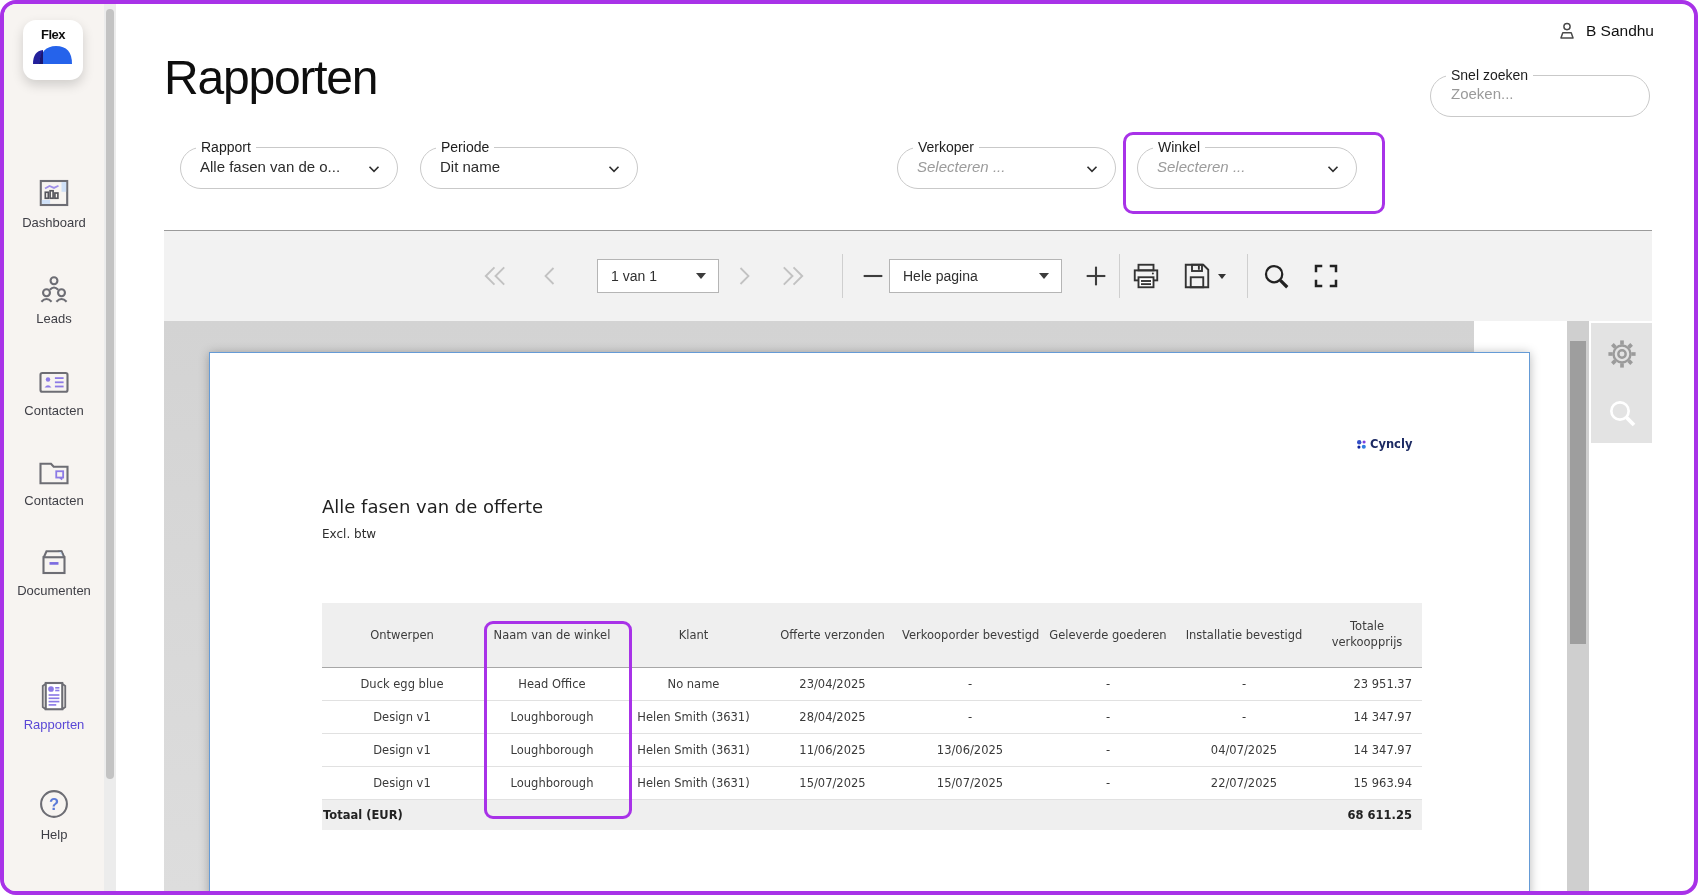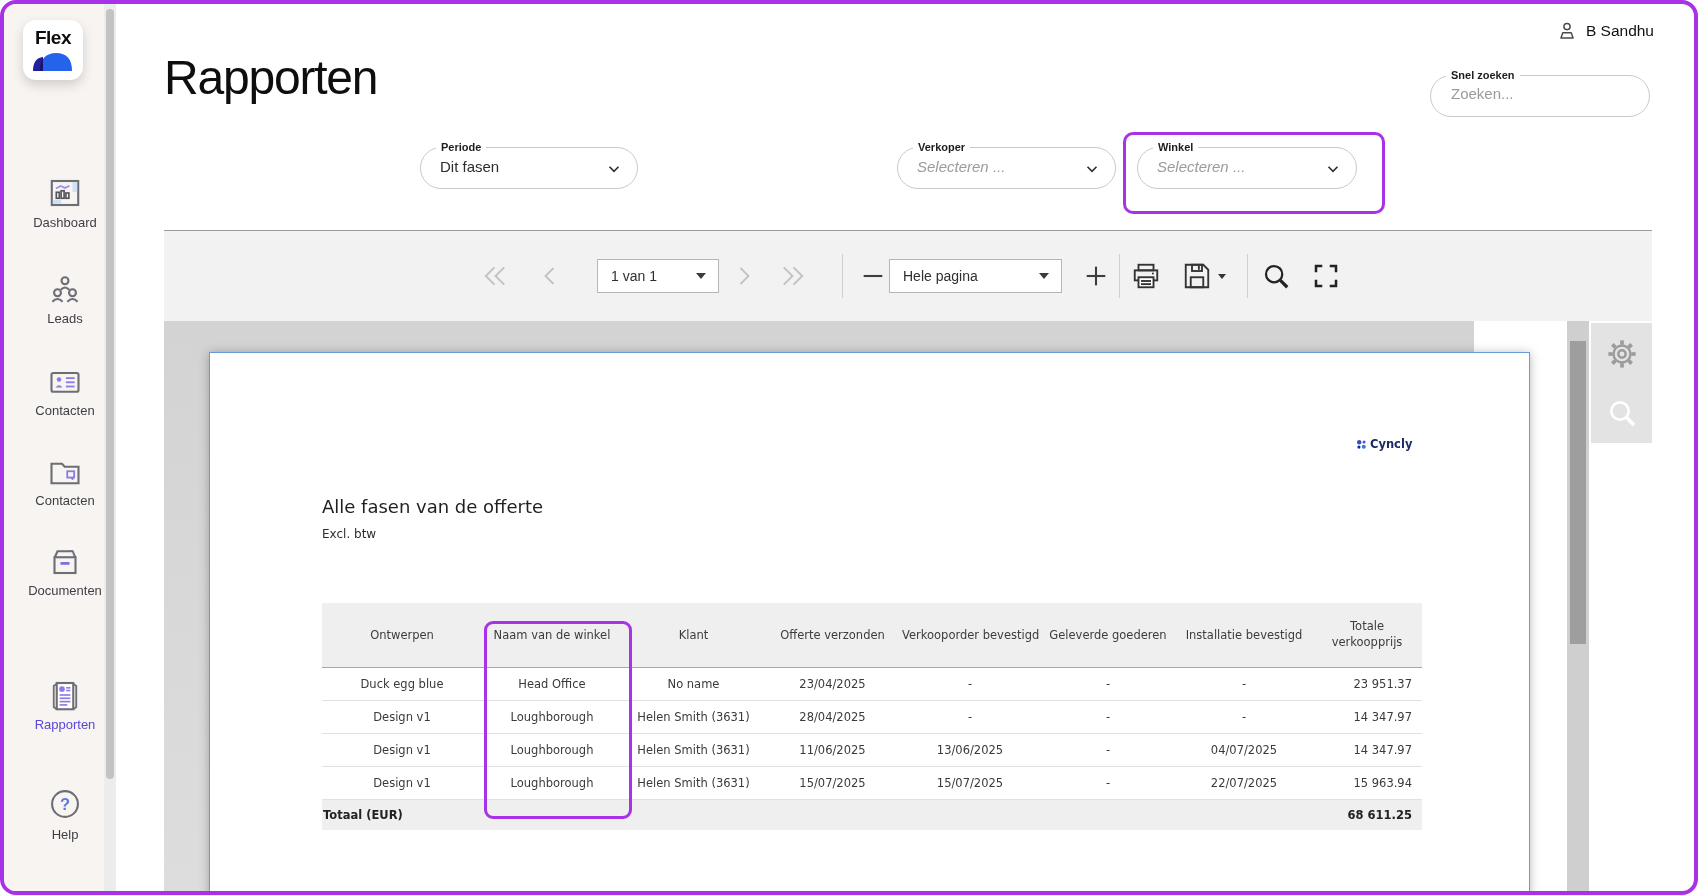--- a/index.html
+++ b/index.html
@@ -5,33 +5,33 @@
   html,body{margin:0;padding:0;background:#ffffff;}
   .app{
     position:relative;width:1698px;height:895px;box-sizing:border-box;
     background:#ffffff;border:4px solid #a832e8;border-radius:16px;overflow:hidden;
     font-family:"Liberation Sans",sans-serif;color:#1c1c1c;
   }
   
   .sidebar{position:absolute;left:0;top:0;width:100px;height:100%;background:#f7f4f1;}
   .logo-card{position:absolute;left:19px;top:16px;width:60px;height:60px;background:#fff;
     border-radius:13px;box-shadow:0 5px 12px rgba(0,0,0,.16);text-align:center;cursor:pointer;}
-  .logo-card .logo-text{font-size:19px;font-weight:700;letter-spacing:-.5px;color:#0d0d0d;margin-top:7px;}
+  .logo-card .logo-text{font-size:13px;font-weight:700;letter-spacing:-.5px;color:#0d0d0d;margin-top:7px;}
   .logo-card svg{display:block;margin:2px auto 0;}
-  .nav-item{position:absolute;left:0;width:100px;text-align:center;font-size:13px;color:#3e3e45;cursor:pointer;margin-left:11px;}
+  .nav-item{position:absolute;left:0;width:100px;text-align:center;font-size:13px;color:#3e3e45;cursor:pointer;}
   .nav-item .nav-label{display:block;margin-top:5px;}
   .nav-item.active{color:#5a48d6;}
   .nav-item svg{display:block;margin:0 auto;}
   .sidebar-scroll{position:absolute;left:100px;top:0;width:12px;height:100%;background:#ececec;}
   .sidebar-scroll .thumb{position:absolute;left:2px;top:5px;width:8px;height:770px;background:#c3c3c3;border-radius:5px;}
   
   .user-chip{position:absolute;top:16px;right:40px;display:flex;align-items:center;gap:8px;font-size:15.5px;color:#101010;cursor:pointer;}
   .page-title{position:absolute;left:160px;top:46px;margin:0;font-size:48px;font-weight:500;letter-spacing:-1.2px;color:#0e0e0e;}
   .pill{position:absolute;box-sizing:border-box;height:42px;border:1.5px solid #c9c9c9;border-radius:22px;background:#fff;}
-  .pill .pill-label{position:absolute;top:-9px;left:15px;background:#fff;padding:0 5px;font-size:11px;font-weight:700;color:#1d1d1d;border-radius:5px;line-height:16px;}
+  .pill .pill-label{position:absolute;top:-9px;left:15px;background:#fff;padding:0 5px;font-size:14px;font-weight:400;color:#1d1d1d;border-radius:5px;line-height:16px;}
   .pill .pill-value{position:absolute;left:19px;top:10px;font-size:15px;color:#2c2c2c;white-space:nowrap;}
   .pill .pill-placeholder{font-style:italic;color:#9b9b9b;}
   .pill .chev{position:absolute;right:14px;top:12px;}
   .pill.disabled{background:#ededed;border-color:#e2e2e2;}
   .pill.disabled .pill-label{color:#9f9f9f;background:#e5e5e5;}
   .pill.disabled .pill-value{color:#ababab;}
   .search-pill{top:71px;left:1426px;width:220px;}
   .search-pill input{position:absolute;left:18px;top:8px;width:170px;border:none;outline:none;font-size:15px;color:#2c2c2c;background:transparent;font-family:"Liberation Sans",sans-serif;}
   .search-pill input::placeholder{color:#9a9a9a;opacity:1;}
   .annotation{position:absolute;border:3px solid #a832e8;border-radius:10px;pointer-events:none;}
@@ -175,23 +175,30 @@
     <span>B Sandhu</span>
   </div>
 
   <h1 class="page-title">Rapporten</h1>
 
   <div class="pill search-pill">
     <span class="pill-label">Snel zoeken</span>
     <input type="text" placeholder="Zoeken..." style="">
   </div>
 
+  <div class="pill" style="left:176px;top:143px;width:218px">
+    <span class="pill-label">Rapport</span>
+    <span class="pill-value">Alle fasen van de o...</span>
+    <svg class="chev" width="18" height="18" viewBox="0 0 24 24" fill="none" stroke="#2f2f2f" stroke-width="2.2">
+        <polyline points="6,9 12,15 18,9"></polyline>
+      </svg>
+  </div>
   <div class="pill" style="left:416px;top:143px;width:218px">
     <span class="pill-label">Periode</span>
-    <span class="pill-value">Dit fasen</span>
+    <span class="pill-value">Dit name</span>
     <svg class="chev" width="18" height="18" viewBox="0 0 24 24" fill="none" stroke="#2f2f2f" stroke-width="2.2">
         <polyline points="6,9 12,15 18,9"></polyline>
       </svg>
   </div>
   <div class="pill" style="left:893px;top:143px;width:219px">
     <span class="pill-label">Verkoper</span>
     <span class="pill-value pill-placeholder">Selecteren ...</span>
     <svg class="chev" width="18" height="18" viewBox="0 0 24 24" fill="none" stroke="#2f2f2f" stroke-width="2.2">
         <polyline points="6,9 12,15 18,9"></polyline>
       </svg>

